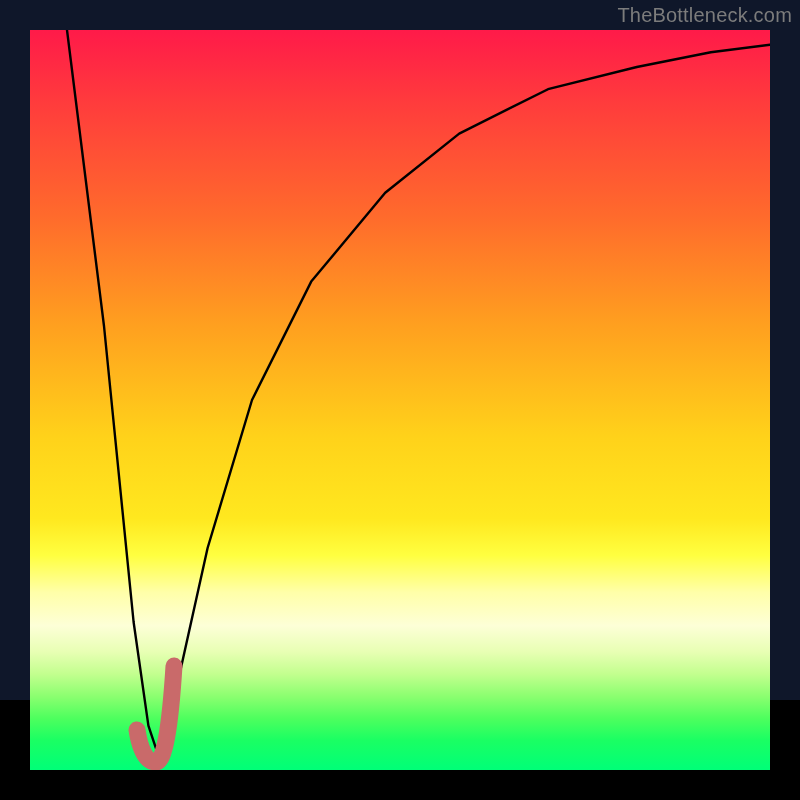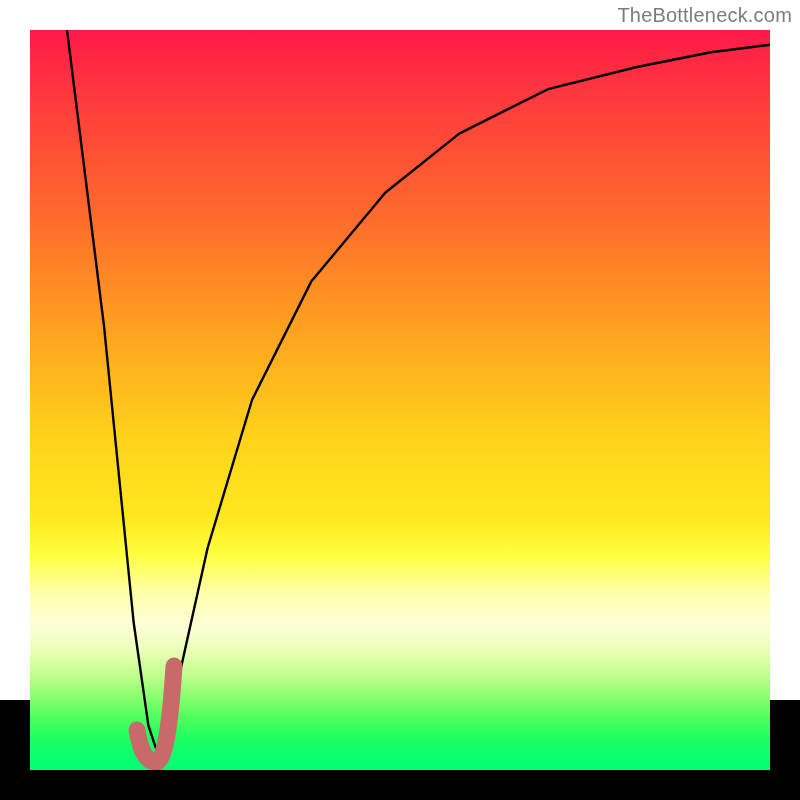--- a/index.html
+++ b/index.html
@@ -10,21 +10,21 @@
     overflow: hidden;
     background: #000;
     font-family: Arial, Helvetica, sans-serif;
   }
   .frame {
     position: absolute;
     top: 0;
     left: 0;
     width: 800px;
     height: 700px;
-    background: #ffffff;
+    background: #0f172a;
   }
   .plot-area {
     position: absolute;
     top: 30px;
     left: 30px;
     width: 740px;
     height: 740px;
     background: linear-gradient(
       to bottom,
       #ff1a49 0%,

